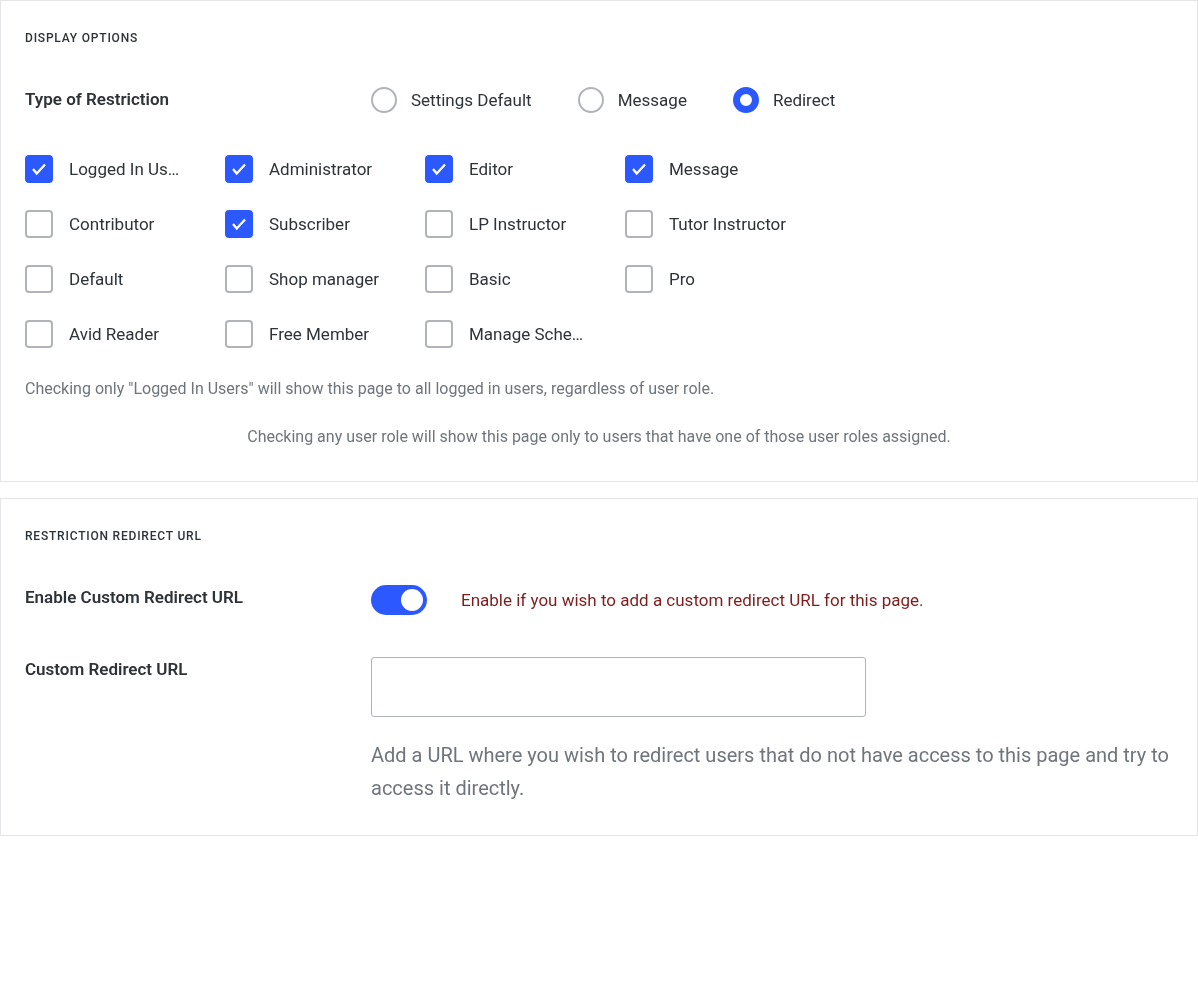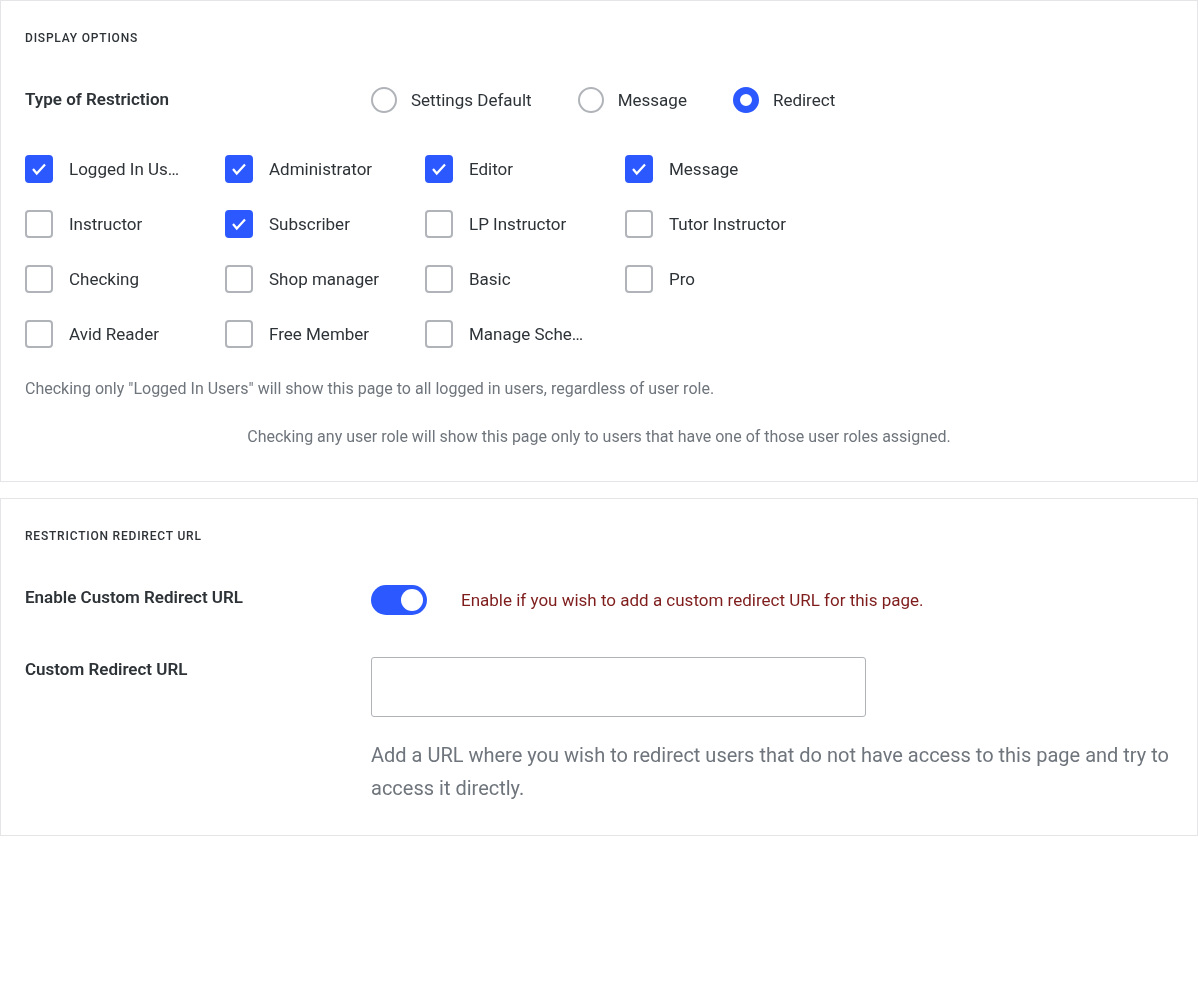--- a/index.html
+++ b/index.html
@@ -227,41 +227,41 @@
           <div class="checkbox-item">
             <div class="checkbox-box checked">
               <svg viewBox="0 0 24 24">
                 <polyline points="4 12 9 18 20 6"></polyline>
               </svg>
             </div>
             <div class="checkbox-text">Message</div>
           </div>
           <div class="checkbox-item">
             <div class="checkbox-box"></div>
-            <div class="checkbox-text">Instructor</div>
+            <div class="checkbox-text">Contributor</div>
           </div>
           <div class="checkbox-item">
             <div class="checkbox-box checked">
               <svg viewBox="0 0 24 24">
                 <polyline points="4 12 9 18 20 6"></polyline>
               </svg>
             </div>
             <div class="checkbox-text">Subscriber</div>
           </div>
           <div class="checkbox-item">
             <div class="checkbox-box"></div>
             <div class="checkbox-text">LP Instructor</div>
           </div>
           <div class="checkbox-item">
             <div class="checkbox-box"></div>
             <div class="checkbox-text">Tutor Instructor</div>
           </div>
           <div class="checkbox-item">
             <div class="checkbox-box"></div>
-            <div class="checkbox-text">Checking</div>
+            <div class="checkbox-text">Default</div>
           </div>
           <div class="checkbox-item">
             <div class="checkbox-box"></div>
             <div class="checkbox-text">Shop manager</div>
           </div>
           <div class="checkbox-item">
             <div class="checkbox-box"></div>
             <div class="checkbox-text">Basic</div>
           </div>
           <div class="checkbox-item">

